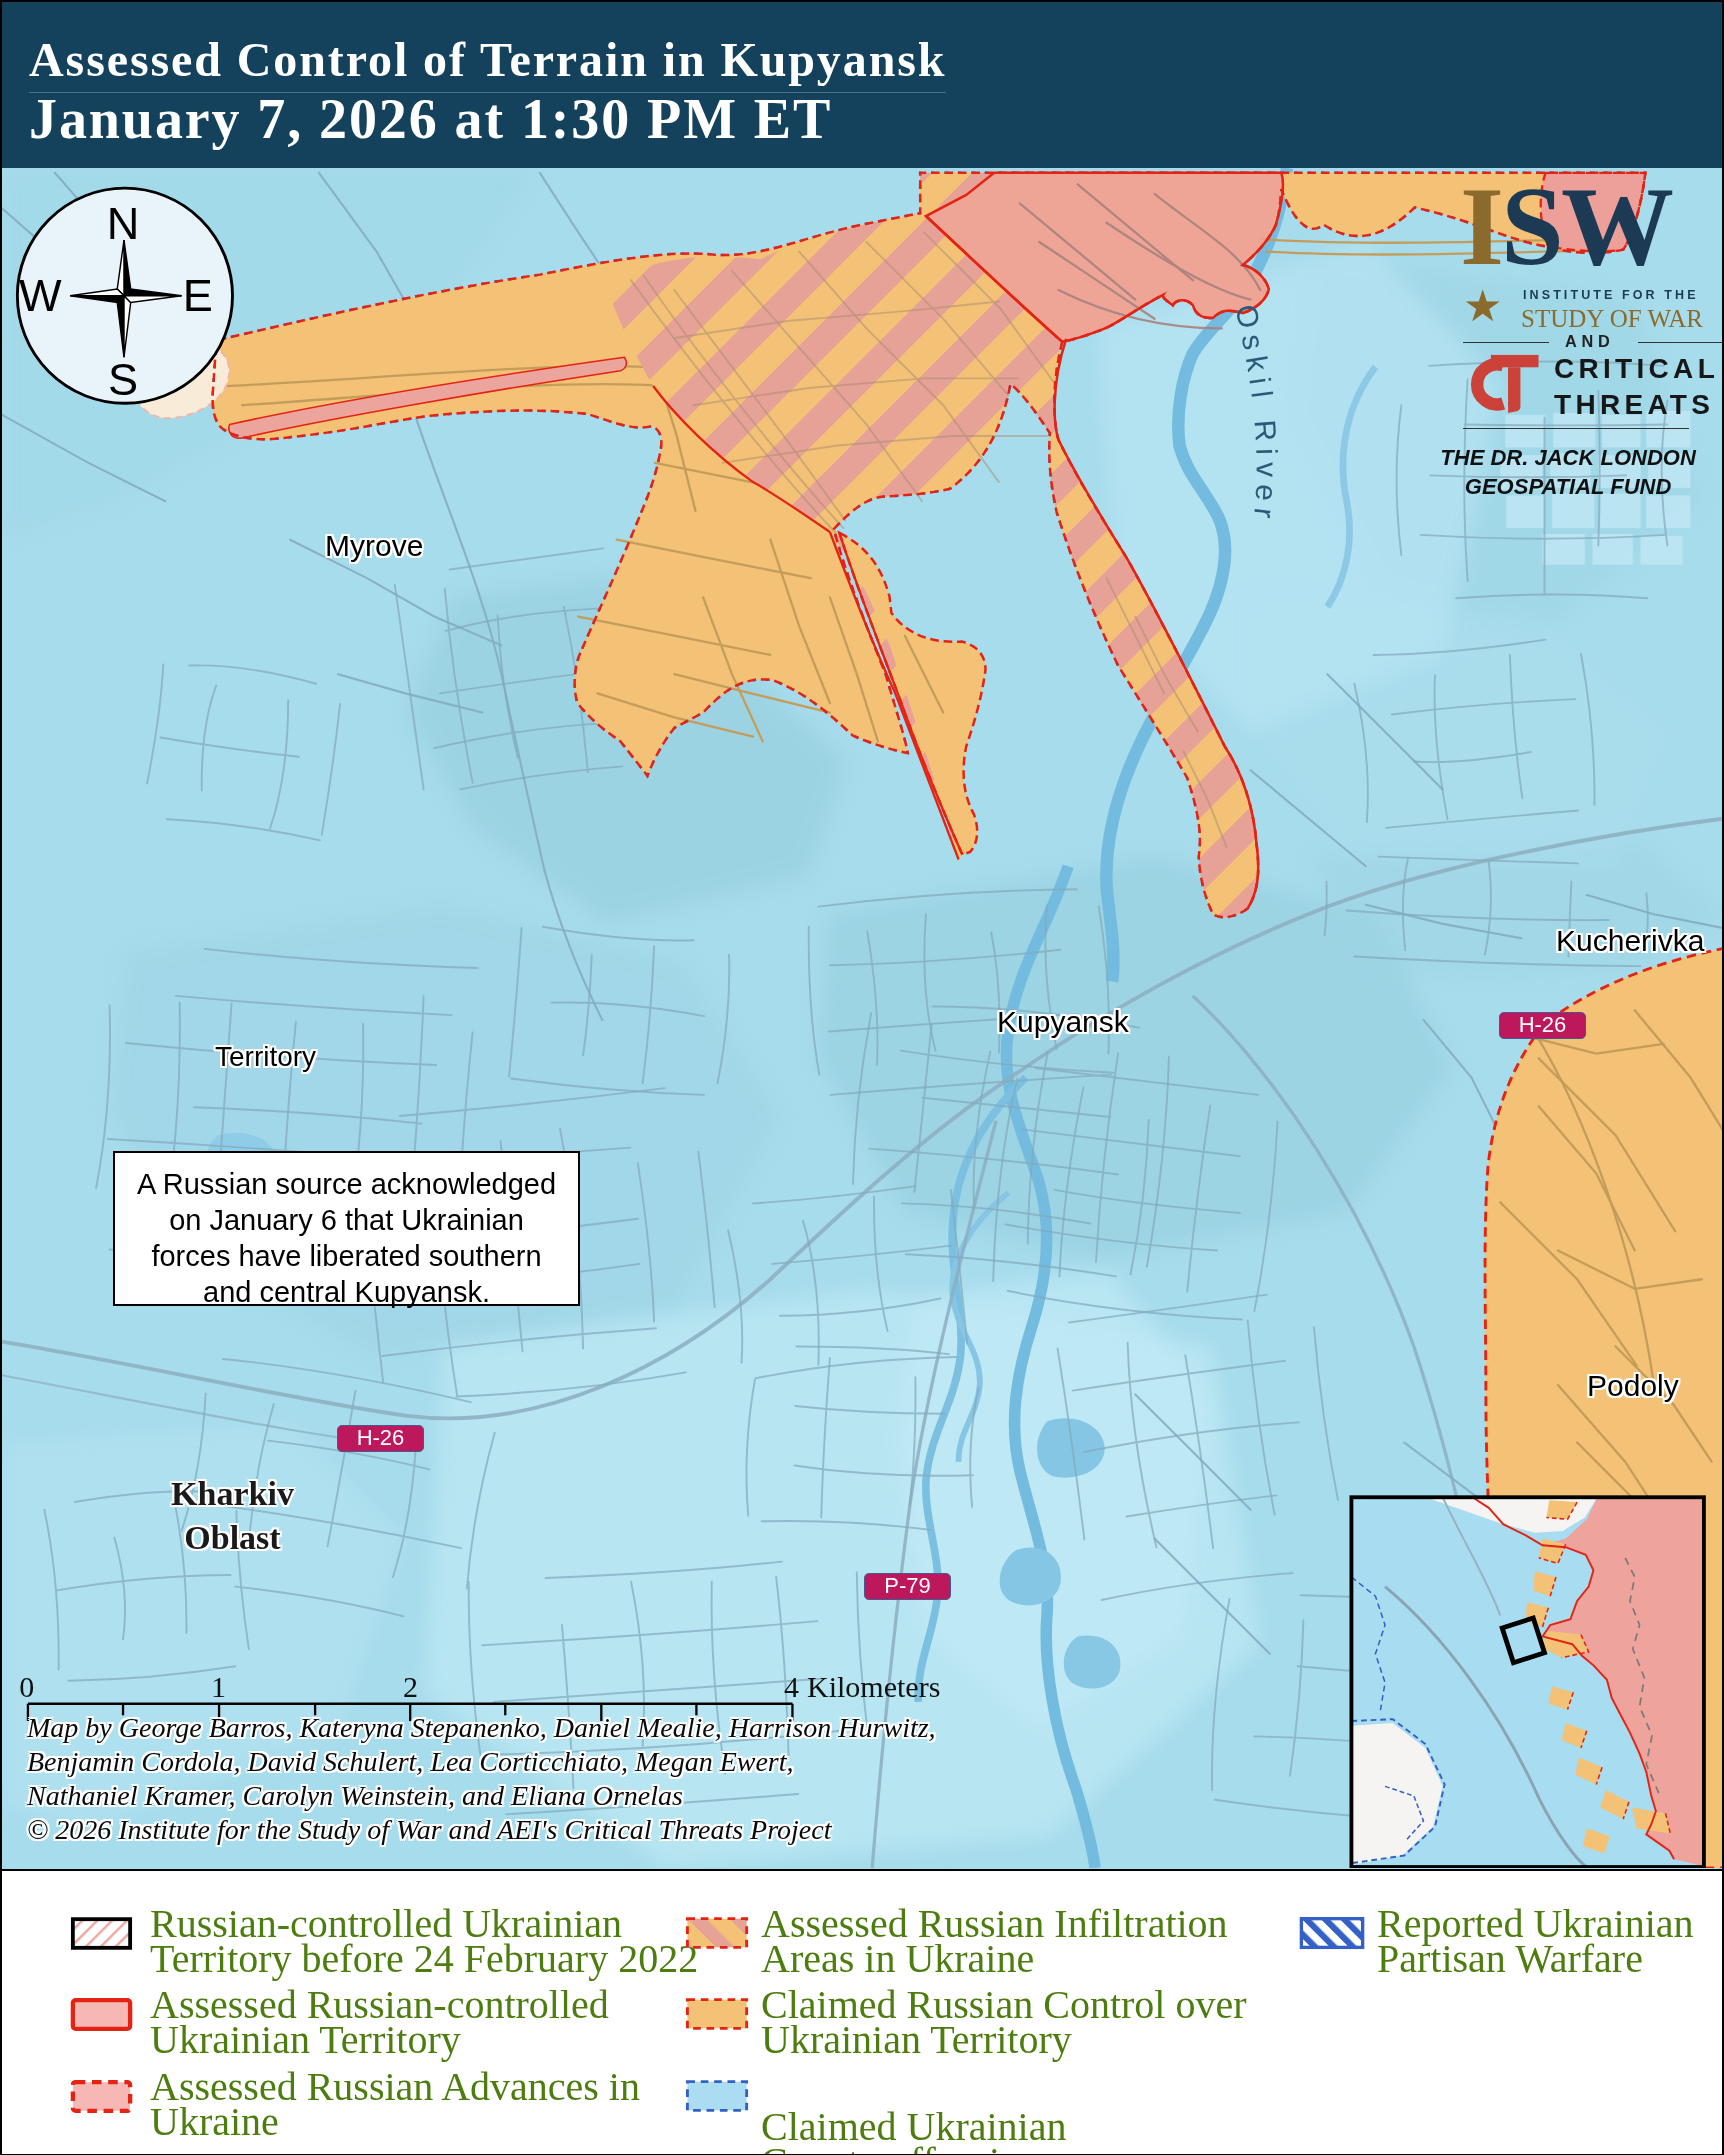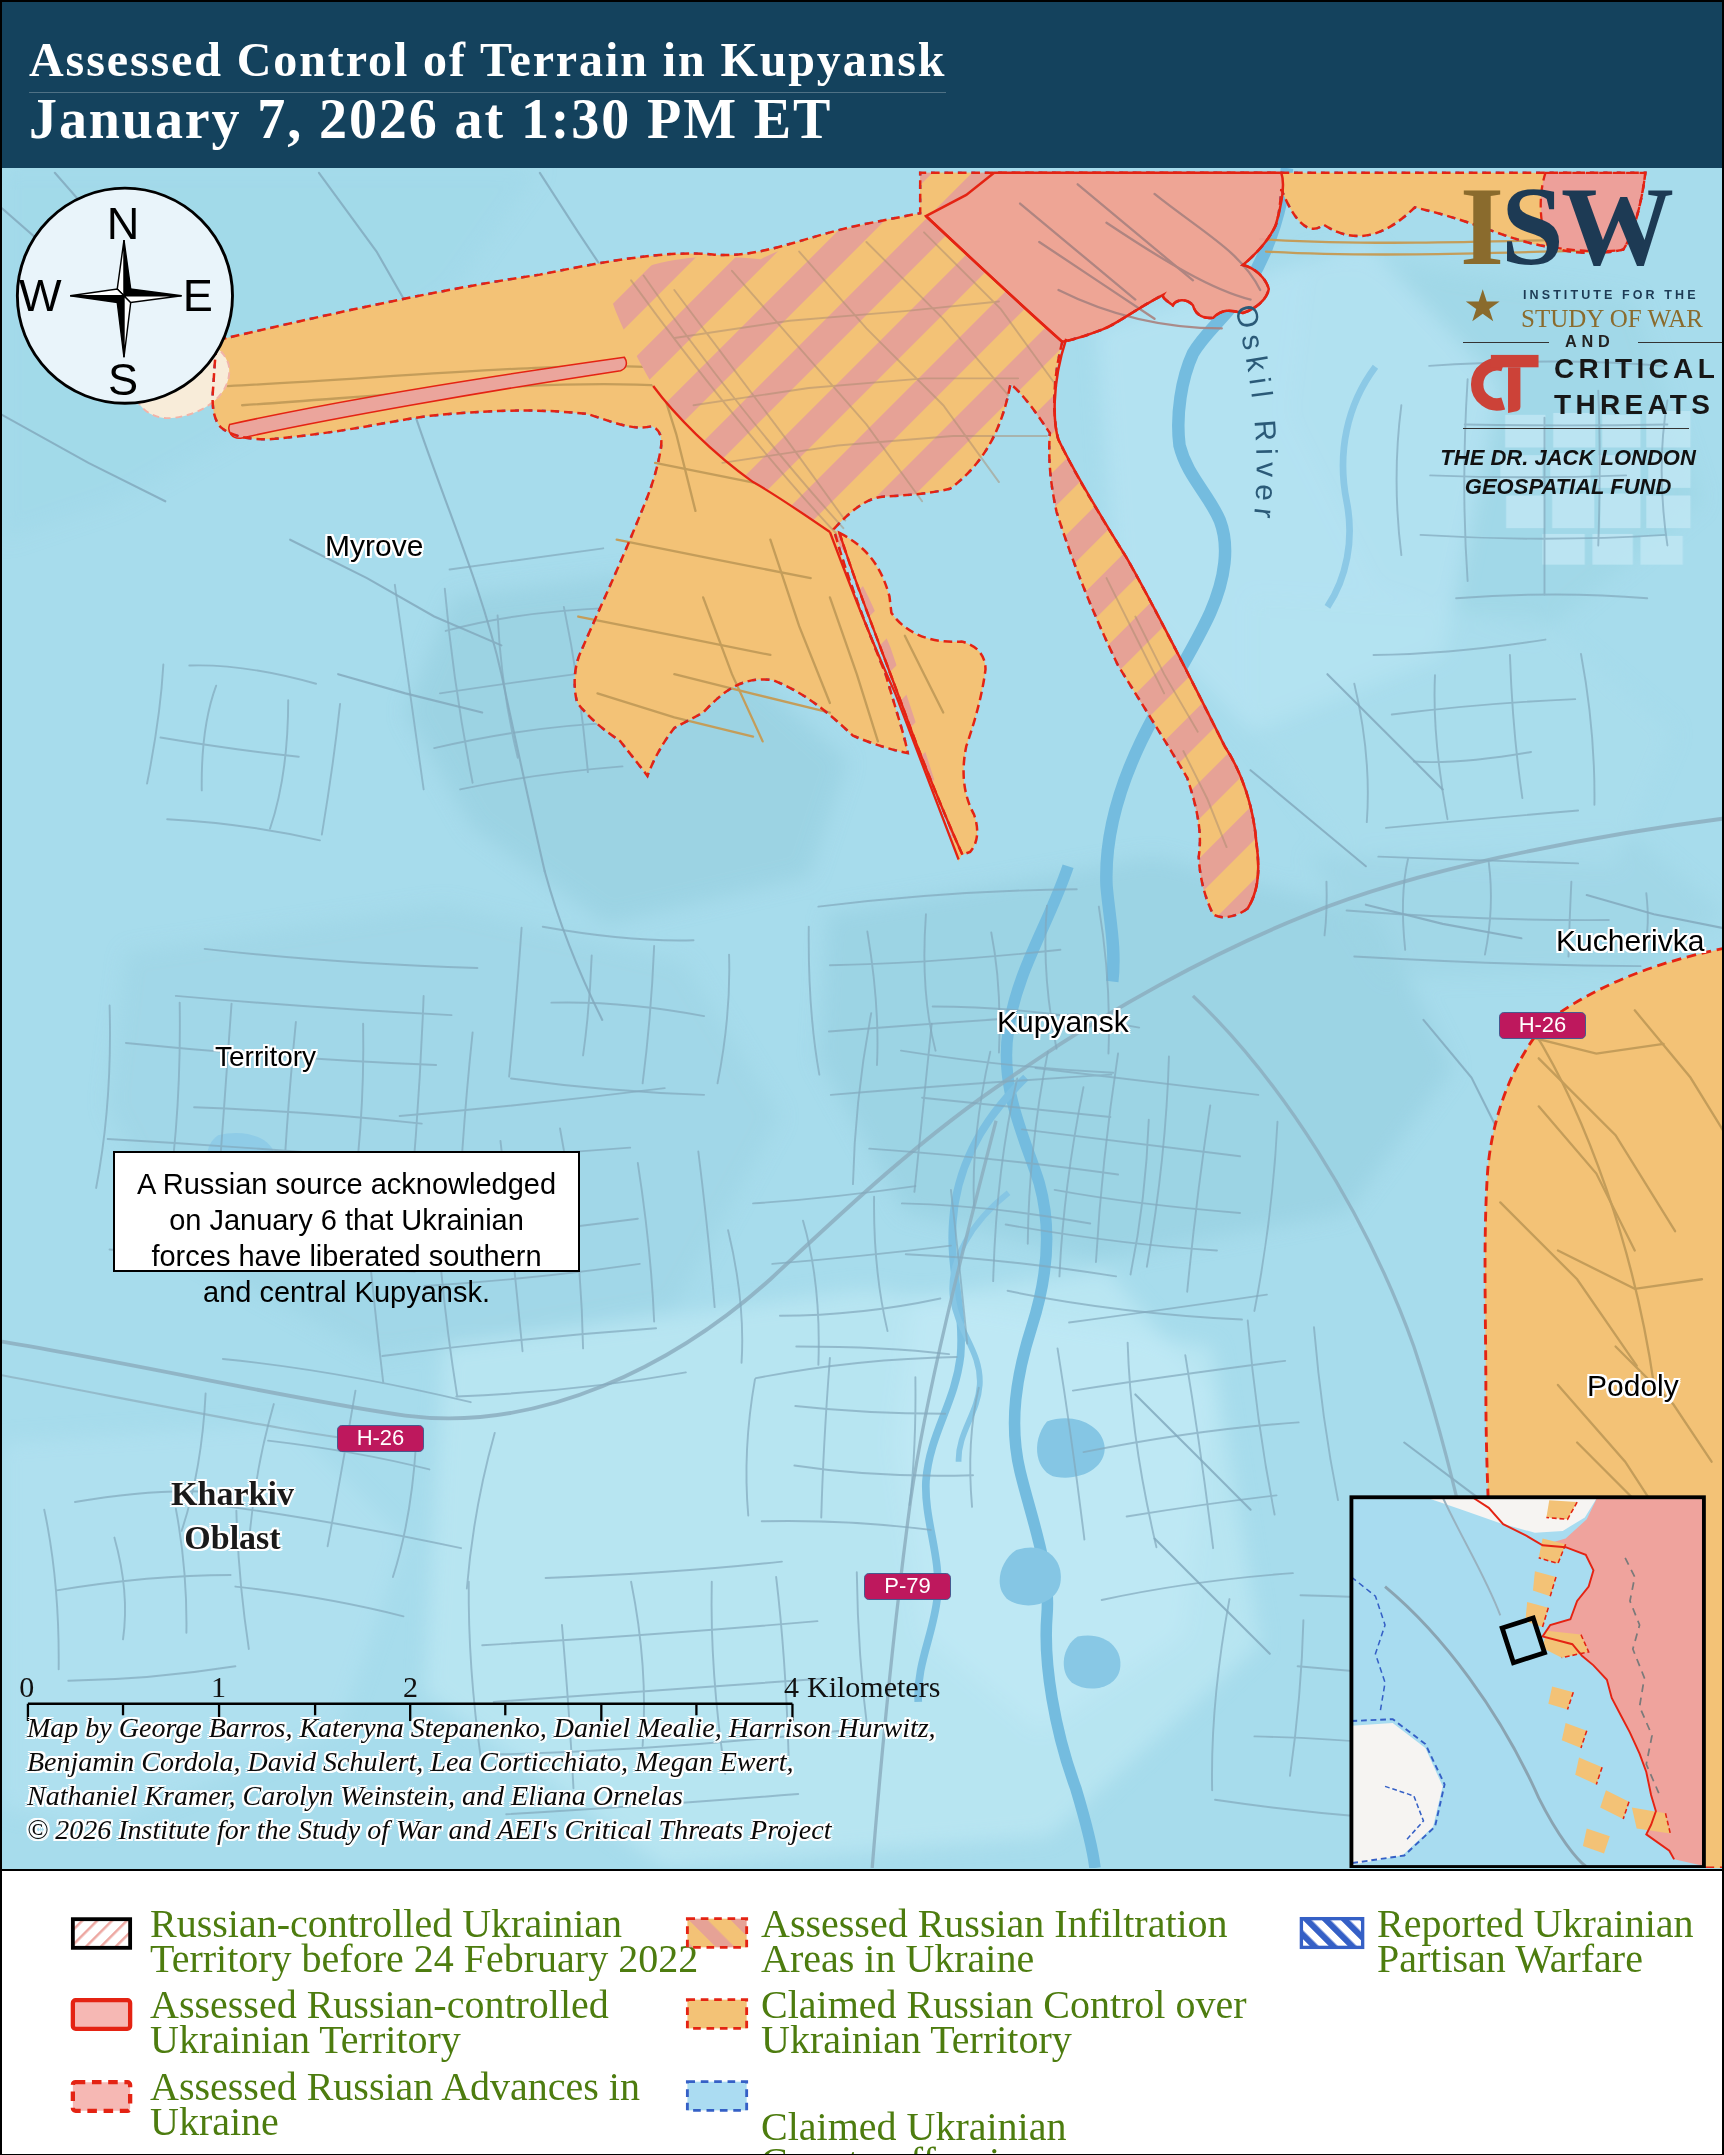--- a/index.html
+++ b/index.html
@@ -10,21 +10,21 @@
      font-weight:bold;font-size:48px;letter-spacing:1.9px;margin-top:22px;}
   #hdr .t1 span{border-bottom:1.9px solid rgba(255,255,255,.25);padding-bottom:6.7px;}
   #hdr .t2{position:absolute;left:27px;top:85px;color:#fff;font-family:"Liberation Serif",serif;
      font-weight:bold;font-size:56px;letter-spacing:1.9px;}
   .lbl{position:absolute;color:#000;font-family:"Liberation Sans",sans-serif;
      text-shadow:-1.9px -1.9px 0 #fff,1.9px -1.9px 0 #fff,-1.9px 1.9px 0 #fff,1.9px 1.9px 0 #fff,0 1.9px 0 #fff,0 -1.9px 0 #fff,1.9px 0 0 #fff,-1.9px 0 0 #fff;}
   .slbl{position:absolute;color:#1a1a1a;font-family:"Liberation Serif",serif;font-weight:bold;text-align:center;
      text-shadow:-1.9px -1.9px 0 #fff,1.9px -1.9px 0 #fff,-1.9px 1.9px 0 #fff,1.9px 1.9px 0 #fff,0 1.9px 0 #fff,0 -1.9px 0 #fff,1.9px 0 0 #fff,-1.9px 0 0 #fff;}
   .badge{position:absolute;background:#be185d;border:1.9px solid #46598f;border-radius:4.8px;
      color:#fff;font-size:22px;text-align:center;line-height:23px;}
-  #note{position:absolute;left:111px;top:1149px;width:467px;height:121px;background:#fff;
+  #note{position:absolute;left:111px;top:1149px;width:467px;height:155px;background:#fff;
      border:2.9px solid #000;box-sizing:border-box;text-align:center;font-size:29px;line-height:36px;padding-top:12.5px;}
   #credits{position:absolute;left:25px;top:1709px;font-family:"Liberation Serif",serif;font-style:italic;
      font-size:28px;line-height:34px;color:#0a0a0a;
      text-shadow:-1.9px -1.9px 0 #fff,1.9px -1.9px 0 #fff,-1.9px 1.9px 0 #fff,1.9px 1.9px 0 #fff,0 1.9px 0 #fff,0 -1.9px 0 #fff,1.9px 0 0 #fff,-1.9px 0 0 #fff;}
   #legend{position:absolute;left:0px;top:1867px;width:1724px;height:289px;background:#fff;border-top:2.9px solid #000;}
   .litem{position:absolute;font-family:"Liberation Serif",serif;font-size:40px;line-height:35px;color:#4d7c0f;}
   #isw{position:absolute;left:1398px;top:178px;width:317px;text-align:center;}
 </style>
 </head>
 <body>

